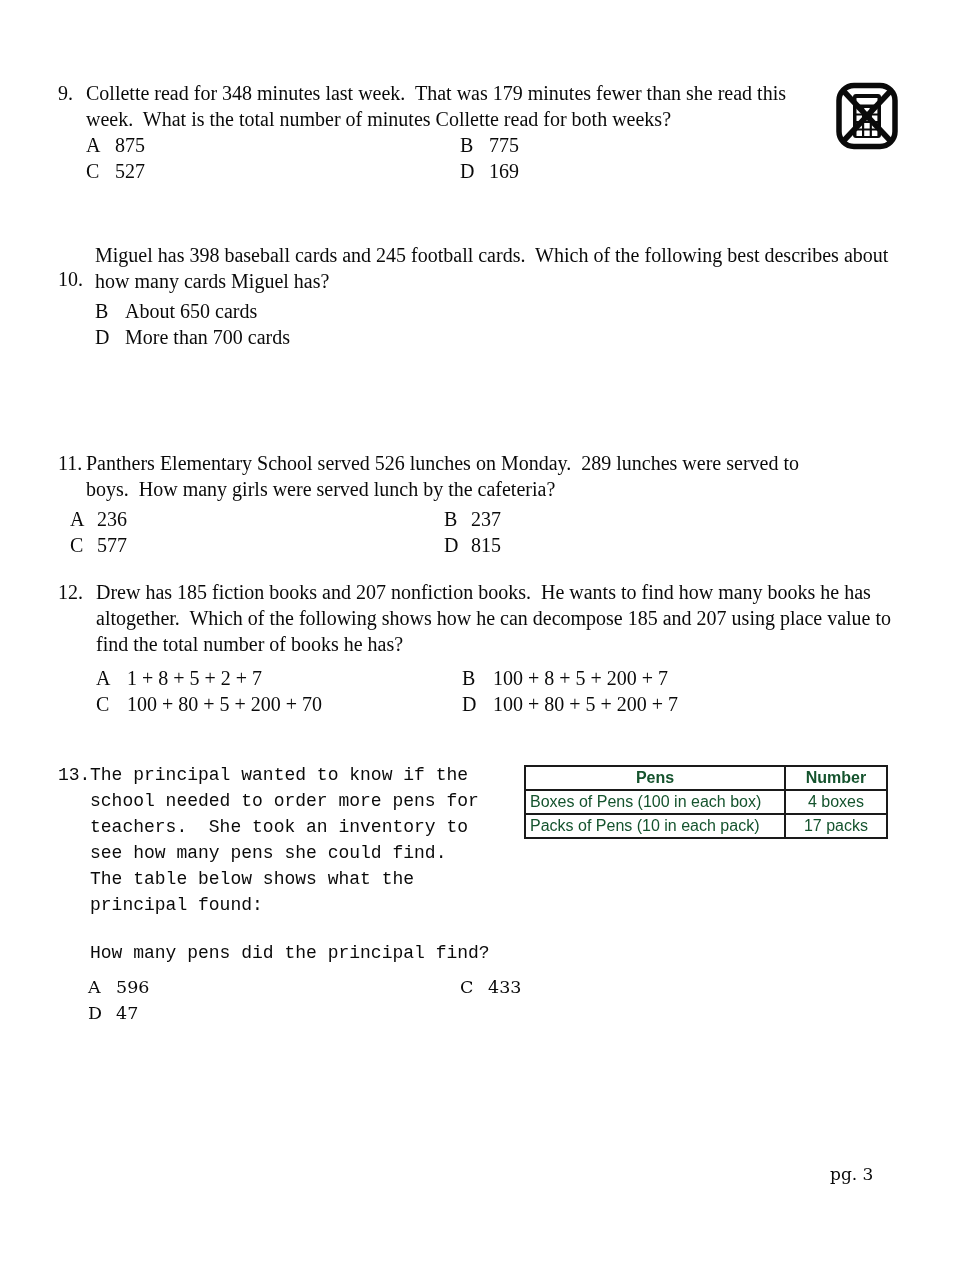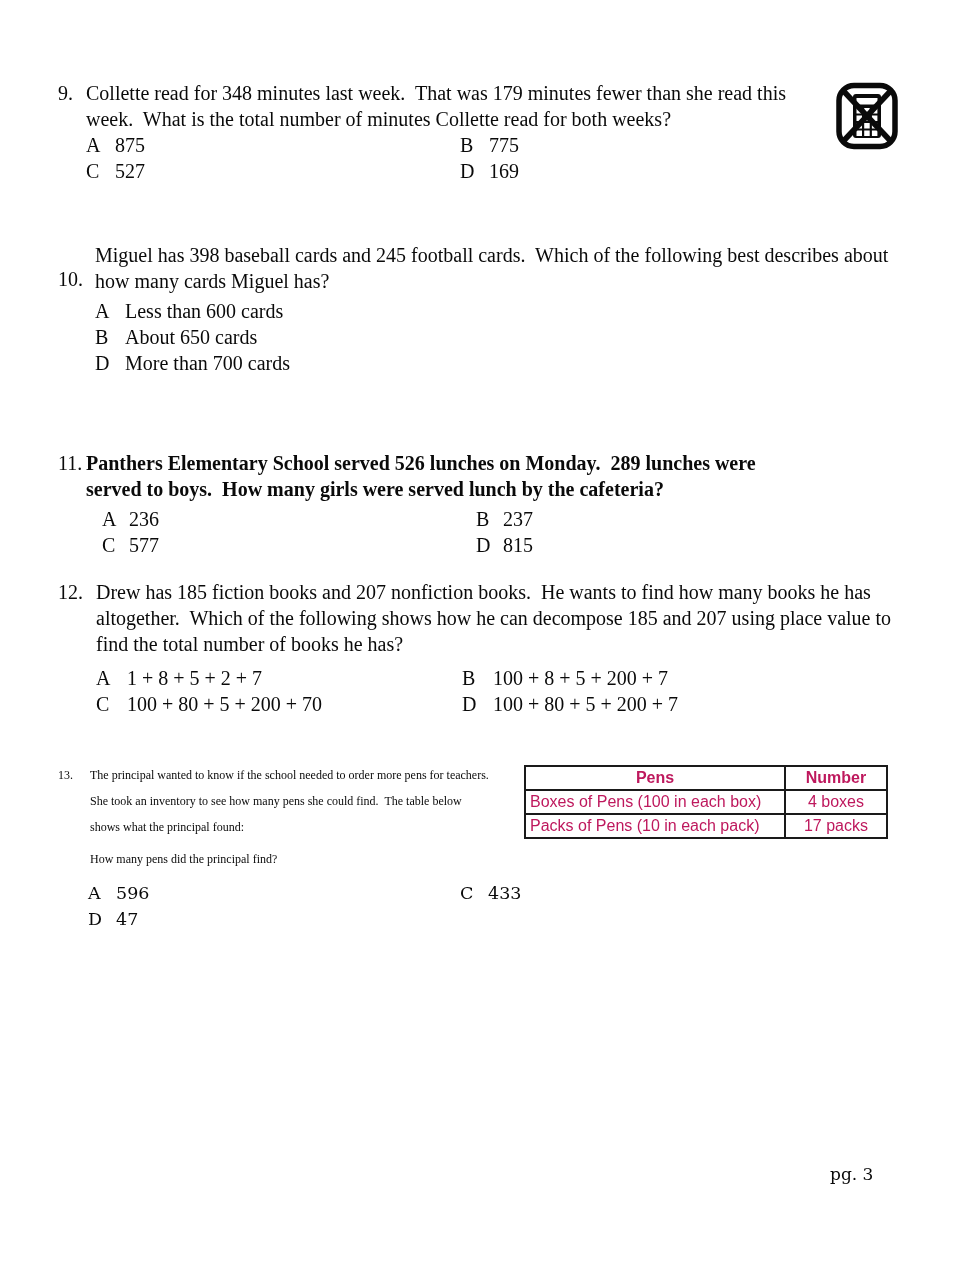--- a/index.html
+++ b/index.html
@@ -13,39 +13,39 @@
   }
   .abs { position: absolute; }
 
   
   .question { display: block; }
   .q-row { display: flex; align-items: flex-start; }
   .q-num { flex: 0 0 auto; font-size: 20px; line-height: 26px; }
   .q-body { font-size: 20px; line-height: 26px; white-space: pre-wrap; }
 
   .serif-wide .q-num,
-  .serif-wide .q-body { font-family: Liberation Serif, serif; font-size: 12px; line-height: 26px; }
+  .serif-wide .q-body { font-family: Liberation Mono, monospace; font-size: 18px; line-height: 26px; }
 
   
   .opts-grid { display: grid; grid-auto-rows: 26px; font-size: 20px; line-height: 26px; }
   .opts-grid.wide-font { font-family: "DejaVu Serif", serif; font-size: 17.5px; }
   .opt { white-space: pre; }
   .opt-letter { display: inline-block; }
 
   
   .opts-list { font-size: 20px; line-height: 26px; }
 
   
   table.pens {
     border-collapse: collapse;
     table-layout: fixed;
     width: 362px;
     font-family: "Liberation Sans", sans-serif;
     font-size: 16px;
-    color: #be185d;
+    color: #14532d;
   }
   table.pens th, table.pens td {
     border: 2px solid #1a1a1a;
     height: 22px;
     padding: 0 4px;
     overflow: hidden;
     white-space: nowrap;
   }
   table.pens th { font-weight: bold; text-align: center; }
   td.cell-left { text-align: left; padding-left: 6px; }
@@ -95,32 +95,31 @@
     <line x1="55" y1="8.5" x2="7" y2="59.5" stroke="currentColor" stroke-width="5.5"></line>
   </svg>
 </div>
 
 <div class="abs question" style="left:58px; top:242px; width:860px;">
   <div class="q-row">
     <span class="q-num" style="width:37px;margin-top:24px;">10.</span>
     <div class="q-body" style="width:800px;">Miguel has 398 baseball cards and 245 football cards.  Which of the following best describes about how many cards Miguel has?</div>
   </div>
   <div class="opts-list" style="margin-left:37px; margin-top:4px;">
-    <div class="opt"><span class="opt-letter" style="width:30px;">A</span><span>Less than 600 cards</span></div>
     <div class="opt"><span class="opt-letter" style="width:30px;">B</span><span>About 650 cards</span></div>
     <div class="opt"><span class="opt-letter" style="width:30px;">D</span><span>More than 700 cards</span></div>
   </div>
 </div>
 
 <div class="abs question" style="left:58px; top:450px; width:780px;">
   <div class="q-row">
     <span class="q-num" style="width:28px;">11.</span>
-    <div class="q-body" style="width:715px;font-weight:bold;">Panthers Elementary School served 526 lunches on Monday.  289 lunches were served to boys.  How many girls were served lunch by the cafeteria?</div>
+    <div class="q-body" style="width:715px;">Panthers Elementary School served 526 lunches on Monday.  289 lunches were served to boys.  How many girls were served lunch by the cafeteria?</div>
   </div>
-  <div class="opts-grid" style="margin-left:44px; margin-top:4px; grid-template-columns:374px auto;">
+  <div class="opts-grid" style="margin-left:12px; margin-top:4px; grid-template-columns:374px auto;">
     <div class="opt"><span class="opt-letter" style="width:27px;">A</span><span>236</span></div>
     <div class="opt"><span class="opt-letter" style="width:27px;">B</span><span>237</span></div>
     <div class="opt"><span class="opt-letter" style="width:27px;">C</span><span>577</span></div>
     <div class="opt"><span class="opt-letter" style="width:27px;">D</span><span>815</span></div>
   </div>
 </div>
 
 <div class="abs question" style="left:58px; top:579px; width:890px;">
   <div class="q-row">
     <span class="q-num" style="width:38px;">12.</span>
@@ -132,21 +131,21 @@
     <div class="opt"><span class="opt-letter" style="width:31px;">C</span><span>100 + 80 + 5 + 200 + 70</span></div>
     <div class="opt"><span class="opt-letter" style="width:31px;">D</span><span>100 + 80 + 5 + 200 + 7</span></div>
   </div>
 </div>
 
 <div class="abs question serif-wide" style="left:58px; top:762px; width:780px;">
   <div class="q-row">
     <span class="q-num" style="width:32px;">13.</span>
     <div class="q-body" style="width:402px;">The principal wanted to know if the school needed to order more pens for teachers.  She took an inventory to see how many pens she could find.  The table below shows what the principal found:</div>
   </div>
-  <div class="q-body" style="margin-left:32px; margin-top:6px; width:500px;">How many pens did the principal find?</div>
+  <div class="q-body" style="margin-left:32px; margin-top:22px; width:500px;">How many pens did the principal find?</div>
   <div class="opts-grid wide-font" style="margin-left:30px; margin-top:8px; grid-template-columns:372px auto;">
     <div class="opt"><span class="opt-letter" style="width:28px;">A</span><span>596</span></div>
     <div class="opt"><span class="opt-letter" style="width:28px;">C</span><span>433</span></div>
     <div class="opt"><span class="opt-letter" style="width:28px;">D</span><span>47</span></div>
   </div>
 </div>
 
 <table class="pens abs" style="left:524px; top:765px;">
   <colgroup>
       <col style="width:260px">

